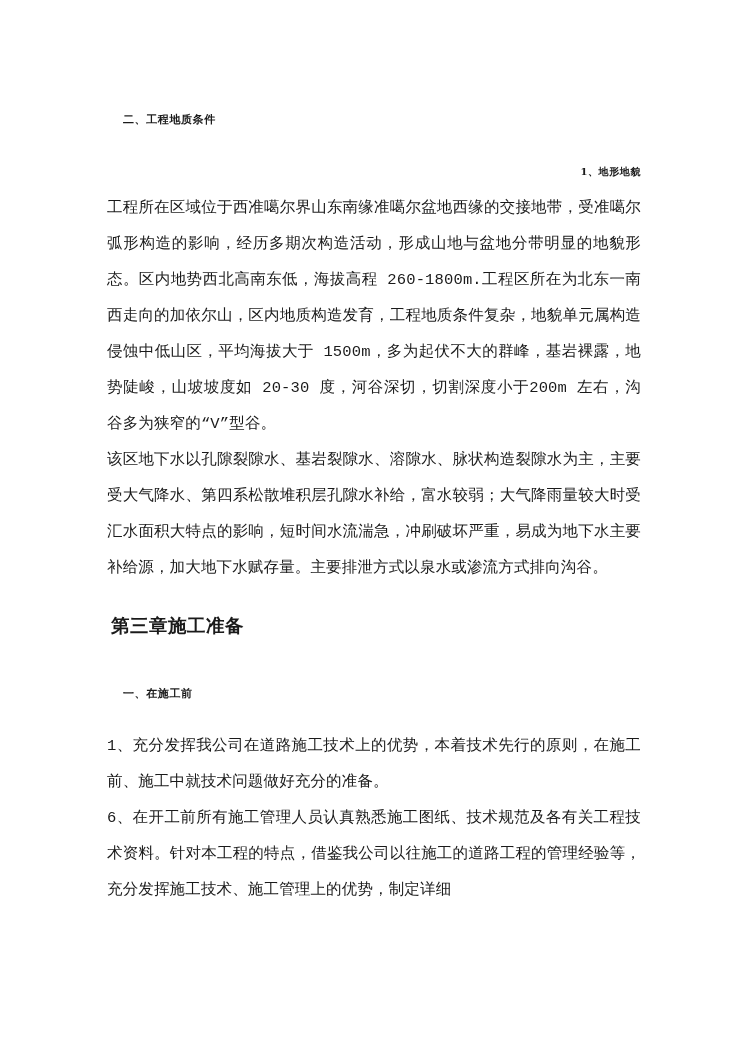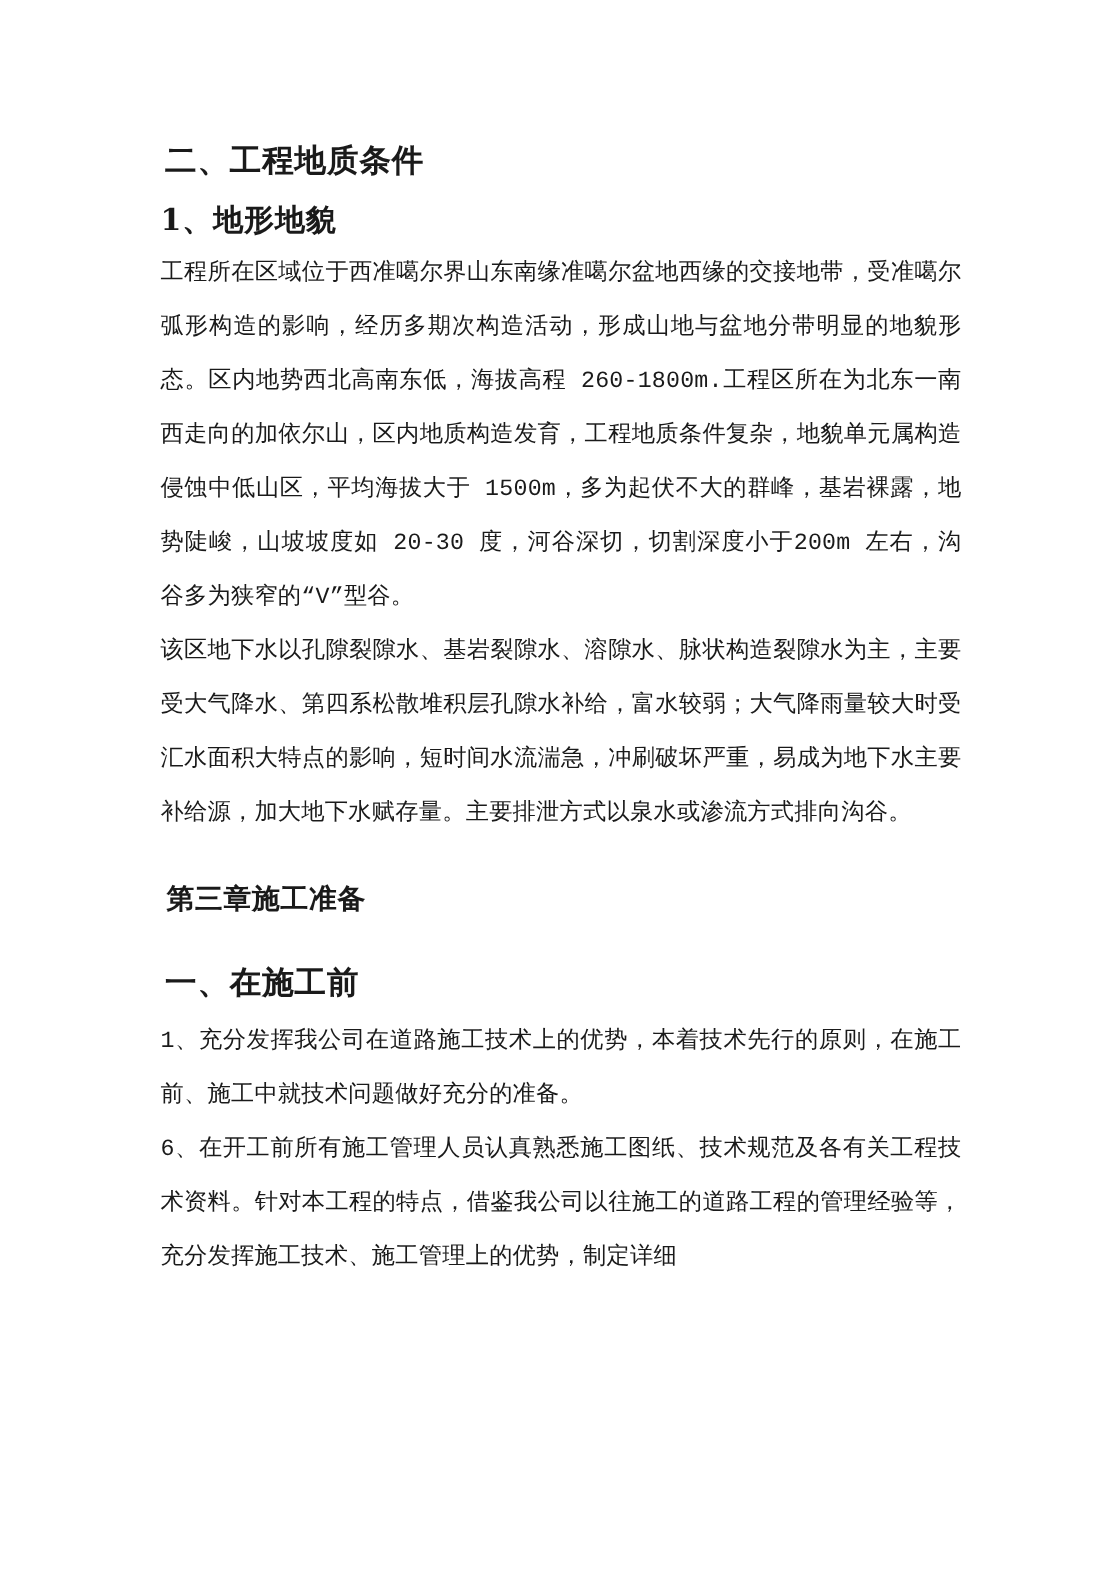--- a/index.html
+++ b/index.html
@@ -25,34 +25,35 @@
     position: absolute;
     left: 107px;
     top: 86px;
     width: 534px;
   }
 
   
   .h-section {
     font-family: "DejaVu Serif", "Liberation Serif", serif;
     font-weight: bold;
-    font-size: 21px;
+    font-size: 11px;
     line-height: 36px;
     letter-spacing: 0.6px;
-    margin: 3px;
+    margin: 16px;
     white-space: pre;
   }
   .h-sub {
     font-family: "DejaVu Serif", "Liberation Serif", serif;
     font-weight: bold;
-    font-size: 20px;
+    font-size: 10px;
     line-height: 36px;
     letter-spacing: 0.6px;
     margin: 0;
     white-space: pre;
+    text-align: right;
   }
   .h-chapter {
     font-family: "DejaVu Serif", "Liberation Serif", serif;
     font-weight: bold;
     font-size: 18.5px;
     line-height: 40px;
     letter-spacing: 0.5px;
     margin: 4px;
     white-space: pre;
   }

